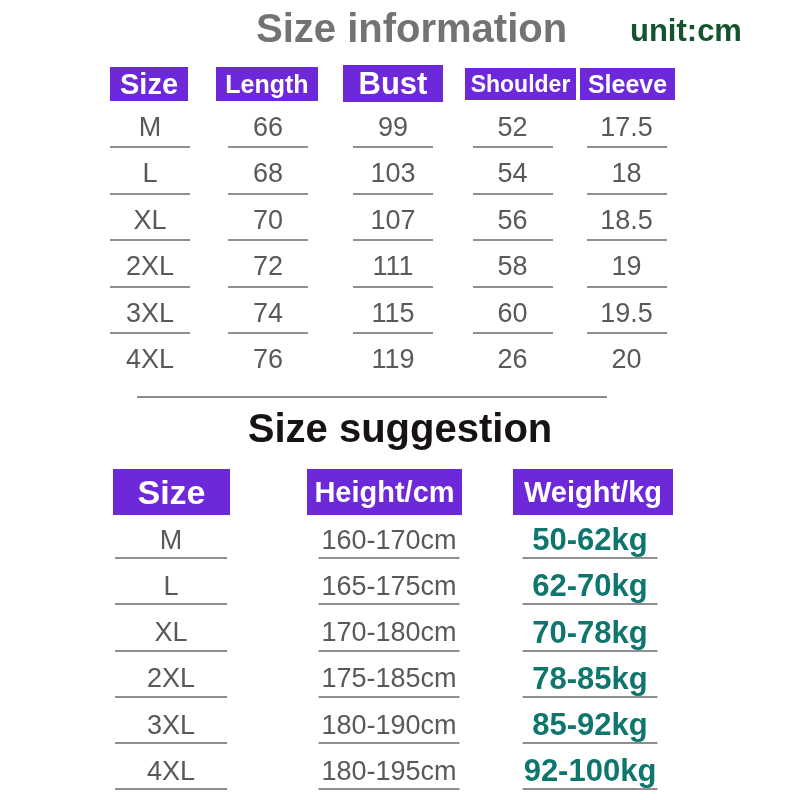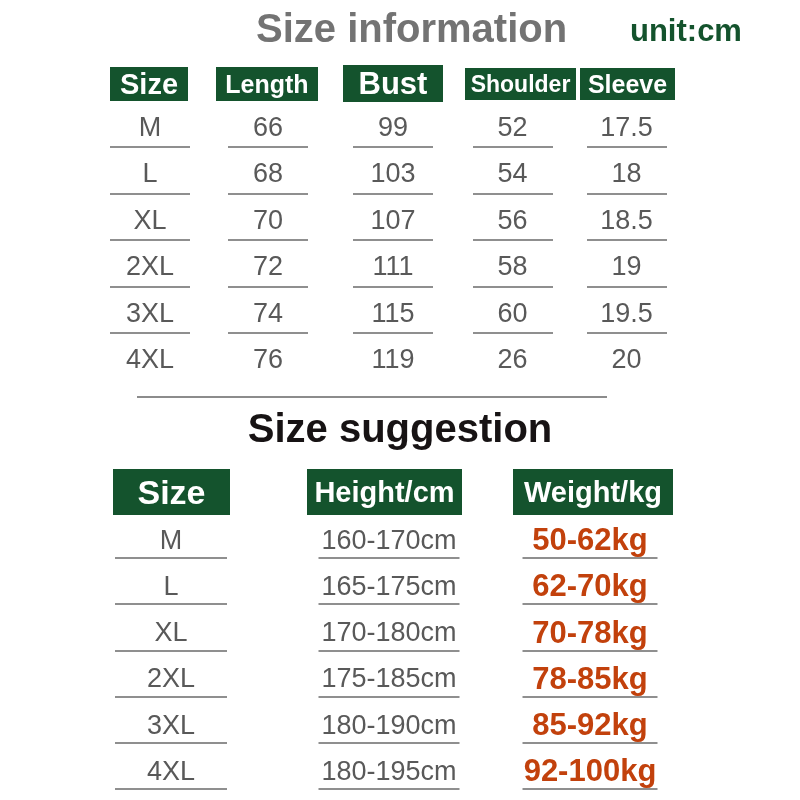--- a/index.html
+++ b/index.html
@@ -3,21 +3,21 @@
 <meta charset="utf-8">
 <style>
   html,body{margin:0;padding:0;background:#ffffff;}
   body{width:800px;height:800px;font-family:"Liberation Sans",sans-serif;}
   .page{position:relative;width:800px;height:800px;background:#ffffff;overflow:hidden;}
 
   .title-main{position:absolute;left:256px;top:6px;font-size:40px;font-weight:bold;color:#737373;letter-spacing:0;}
   .unit{position:absolute;left:630px;top:13px;font-size:31px;font-weight:bold;color:#14532d;}
   .title-suggest{position:absolute;left:0;top:406px;width:800px;text-align:center;font-size:40px;font-weight:bold;color:#171314;}
 
-  .badge{position:absolute;background:#14532d;color:#ffffff;font-weight:bold;display:flex;align-items:center;justify-content:center;white-space:nowrap;}
+  .badge{position:absolute;background:#6d28d9;color:#ffffff;font-weight:bold;display:flex;align-items:center;justify-content:center;white-space:nowrap;}
   #b10{left:110px;top:67px;width:78px;height:34px;font-size:29px;}
   #b11{left:216px;top:67px;width:102px;height:34px;font-size:25px;}
   #b12{left:343px;top:65px;width:100px;height:37px;font-size:31px;}
   #b13{left:465px;top:68px;width:111px;height:32px;font-size:23px;}
   #b14{left:580px;top:68px;width:95px;height:32px;font-size:25px;}
   #b20{left:113px;top:469px;width:117px;height:46px;font-size:34px;}
   #b21{left:307px;top:469px;width:155px;height:46px;font-size:29px;}
   #b22{left:513px;top:469px;width:160px;height:46px;font-size:29px;text-align:right;}
 
   .row{position:absolute;left:0;width:800px;height:46px;}
@@ -27,21 +27,21 @@
   .t1c2{left:333px;width:120px;}
   .t1c3{left:452px;width:121px;}
   .t1c4{left:566px;width:121px;}
   .t2c0{left:111px;width:120px;}
   .t2c1{left:319px;width:140px;text-align:center;}
   .t2c2{left:515px;width:150px;}
   .ul::after{content:"";position:absolute;bottom:2px;left:50%;transform:translateX(-50%);width:80px;height:2px;background:#8f8f8f;}
   .t2c0.ul::after{width:112px;bottom:4px;}
   .t2c1.ul::after{width:141px;bottom:4px;}
   .t2c2.ul::after{width:135px;bottom:4px;}
-  .weight{font-size:31px;font-weight:bold;color:#c2410c;}
+  .weight{font-size:31px;font-weight:bold;color:#0f766e;}
   .divider{position:absolute;left:137px;top:396px;width:470px;height:2px;background:#8c8c8c;}
 </style>
 </head>
 <body>
 
 <div class="page">
 
   <div class="title-main">Size information</div>
   <div class="unit">unit:cm</div>
 

